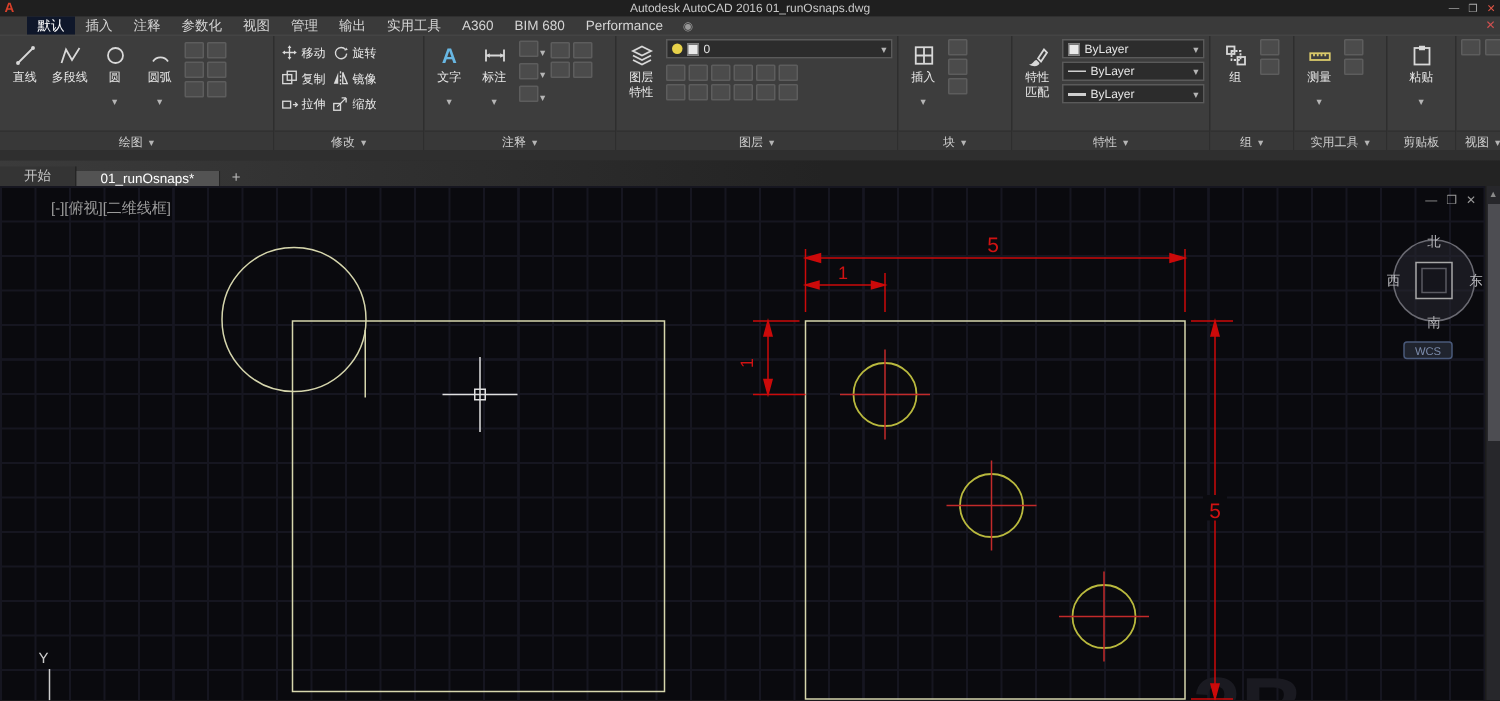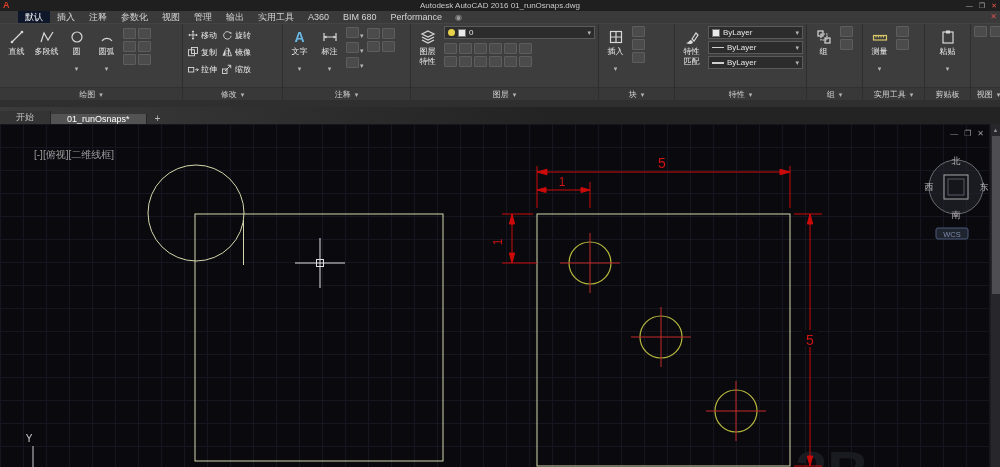--- a/index.html
+++ b/index.html
@@ -64,21 +64,21 @@
   .ftab-add{display:flex;align-items:center;padding:0 8px;color:#bbb;font-size:10px}
 
   
   .drawing{position:relative;width:1000px;height:343px;background-color:#0a0a0e;
     background-image:
       linear-gradient(#161620 1px,transparent 1px),
       linear-gradient(90deg,#161620 1px,transparent 1px),
       linear-gradient(#1c1c28 1px,transparent 1px),
       linear-gradient(90deg,#1c1c28 1px,transparent 1px);
     background-size:23px 23px,23px 23px,115px 115px,115px 115px}
-  .vp-label{position:absolute;left:34px;top:24px;color:#9b9b9b;font-size:10px}
+  .vp-label{position:absolute;left:34px;top:8px;color:#9b9b9b;font-size:10px}
   .vp-controls{position:absolute;right:16px;top:5px;color:#999;font-size:8px;
     display:flex;gap:6px}
   .canvas-svg{position:absolute;left:0;top:0}
   .scrollbar{position:absolute;right:0;top:0;width:10px;height:343px;background:#27272b;
     border-left:1px solid #1c1c1c}
   .sb-arrow{height:11px;display:flex;align-items:center;justify-content:center;
     color:#8a8a8a;font-size:6px}
   .sb-thumb{position:absolute;top:12px;left:1px;width:8px;height:158px;background:#4d4d52}
 </style>
 </head>

